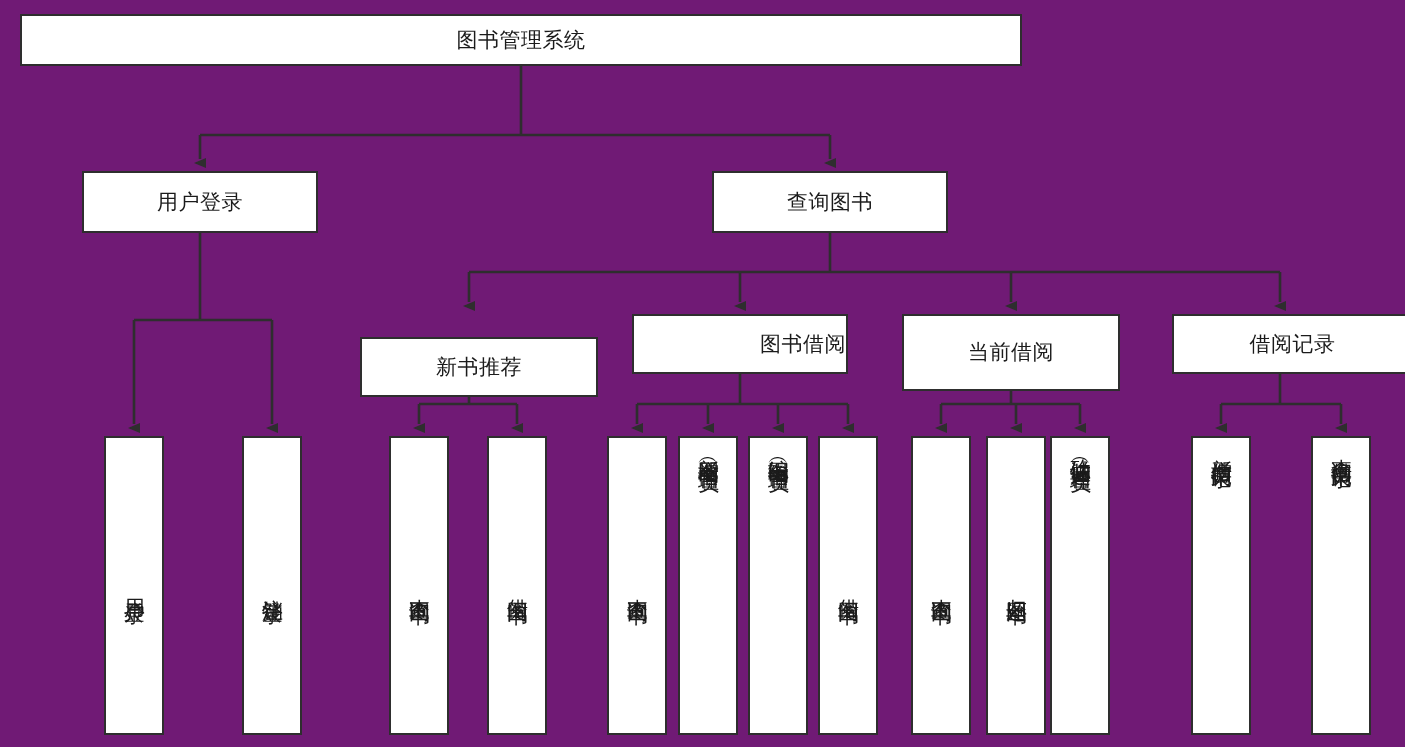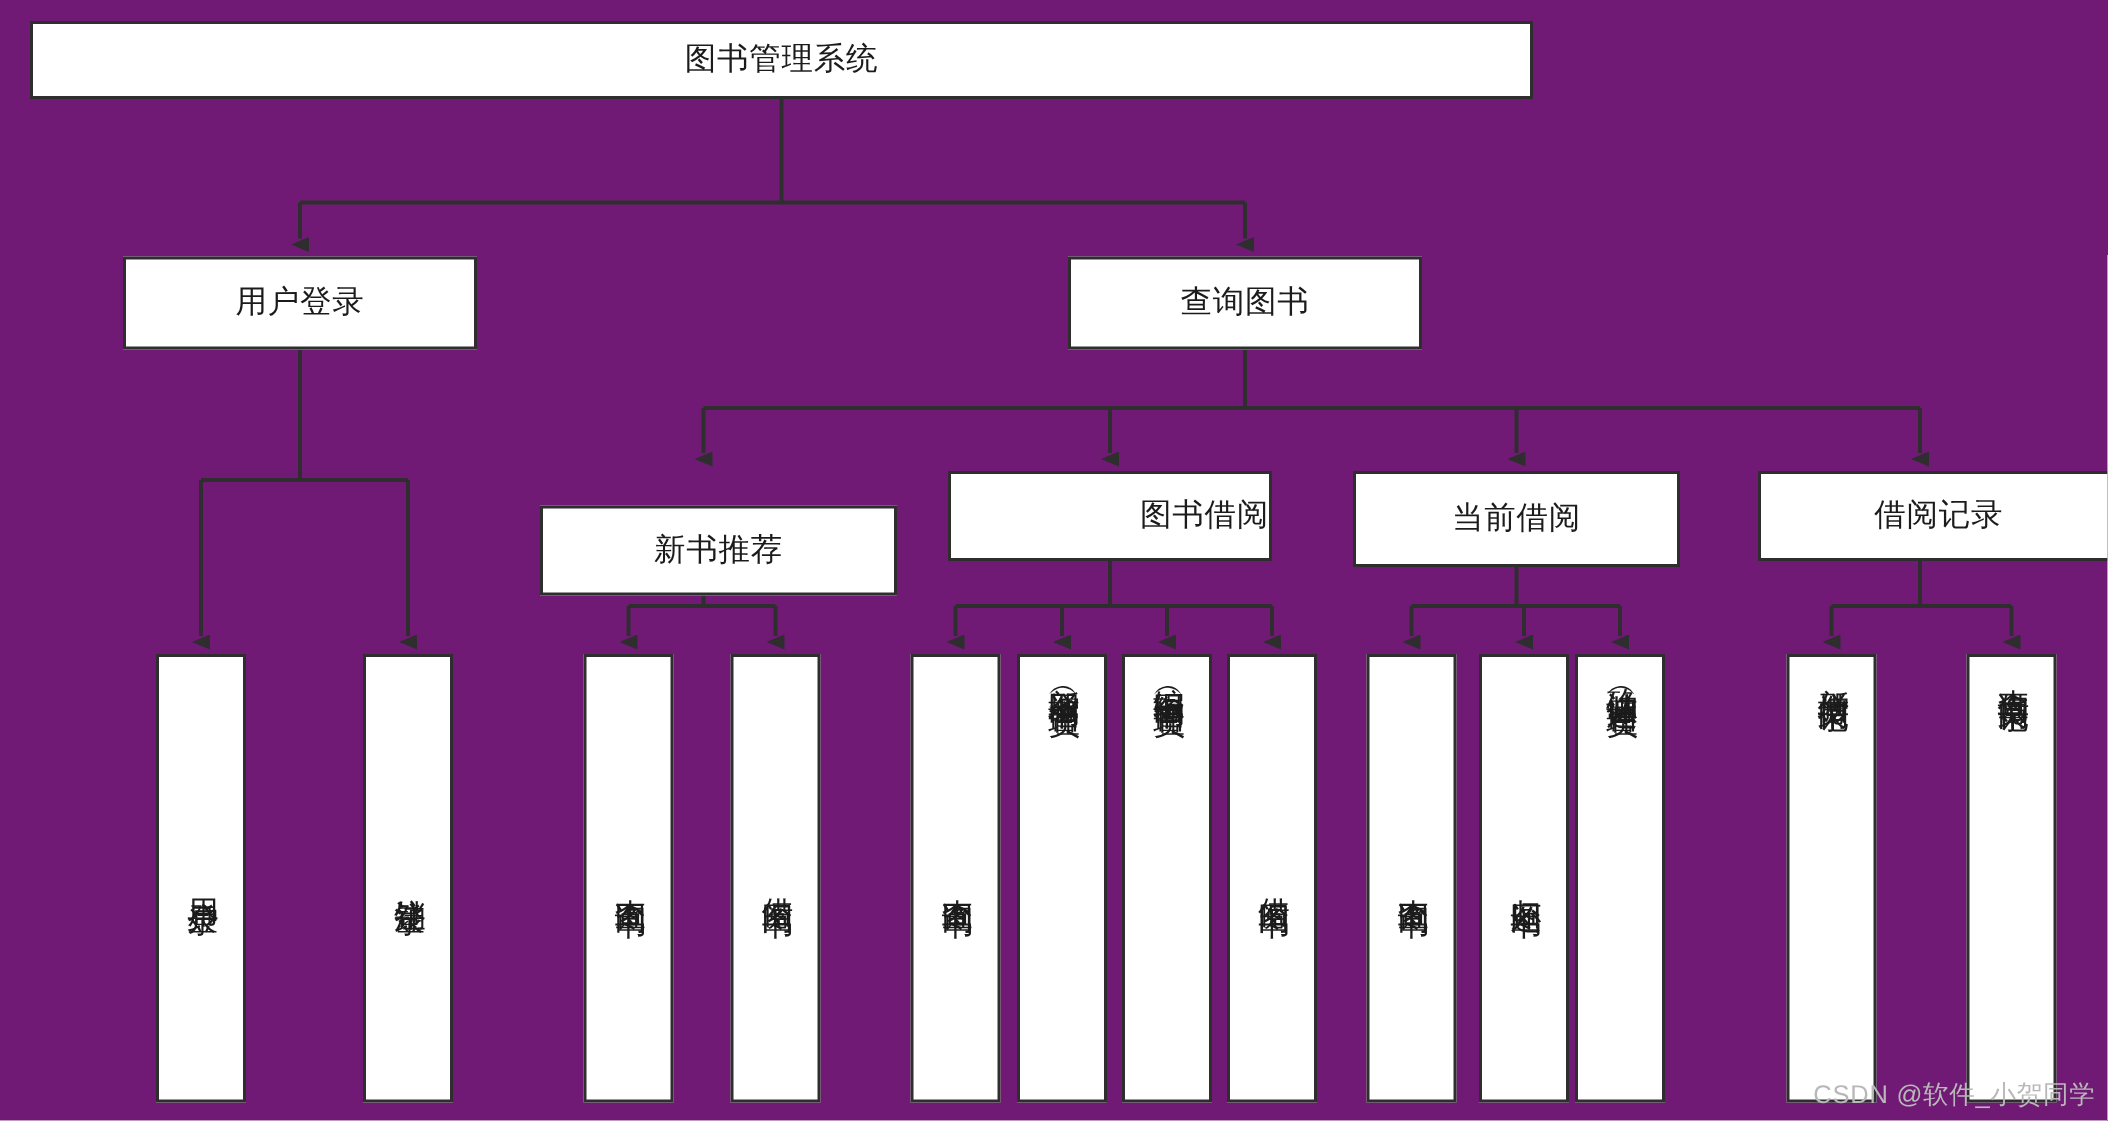--- a/index.html
+++ b/index.html
@@ -152,21 +152,21 @@
       </div>
       <div class="node vertical" style="left: 678px; top: 436px; width: 60px; height: 299px;">
         <span class="lbl">新增图书（管理员）</span>
       </div>
       <div class="node vertical" style="left: 748px; top: 436px; width: 60px; height: 299px;">
         <span class="lbl">编辑图书（管理员）</span>
       </div>
       <div class="node vertical mid" style="left: 818px; top: 436px; width: 60px; height: 299px;">
         <span class="lbl">借阅图书</span>
       </div>
-      <div class="node horizontal" style="left: 902px; top: 314px; width: 218px; height: 64px; justify-content: center;">
+      <div class="node horizontal" style="left: 902px; top: 314px; width: 218px; height: 77px; justify-content: center;">
         <span class="lbl">当前借阅</span>
       </div>
       <div class="node vertical mid" style="left: 911px; top: 436px; width: 60px; height: 299px;">
         <span class="lbl">查询图书</span>
       </div>
       <div class="node vertical mid" style="left: 986px; top: 436px; width: 60px; height: 299px;">
         <span class="lbl">归还图书</span>
       </div>
       <div class="node vertical" style="left: 1050px; top: 436px; width: 60px; height: 299px;">
         <span class="lbl">确认归还（管理员）</span>
@@ -175,14 +175,13 @@
         <span class="lbl">借阅记录</span>
       </div>
       <div class="node vertical" style="left: 1191px; top: 436px; width: 60px; height: 299px;">
         <span class="lbl">新增借阅记录</span>
       </div>
       <div class="node vertical" style="left: 1311px; top: 436px; width: 60px; height: 299px;">
         <span class="lbl">查询借阅记录</span>
       </div>
     </div>
 
-  <div id="watermark">CSDN @软件_小贺同学</div>
 </div>
 
 </body></html>

